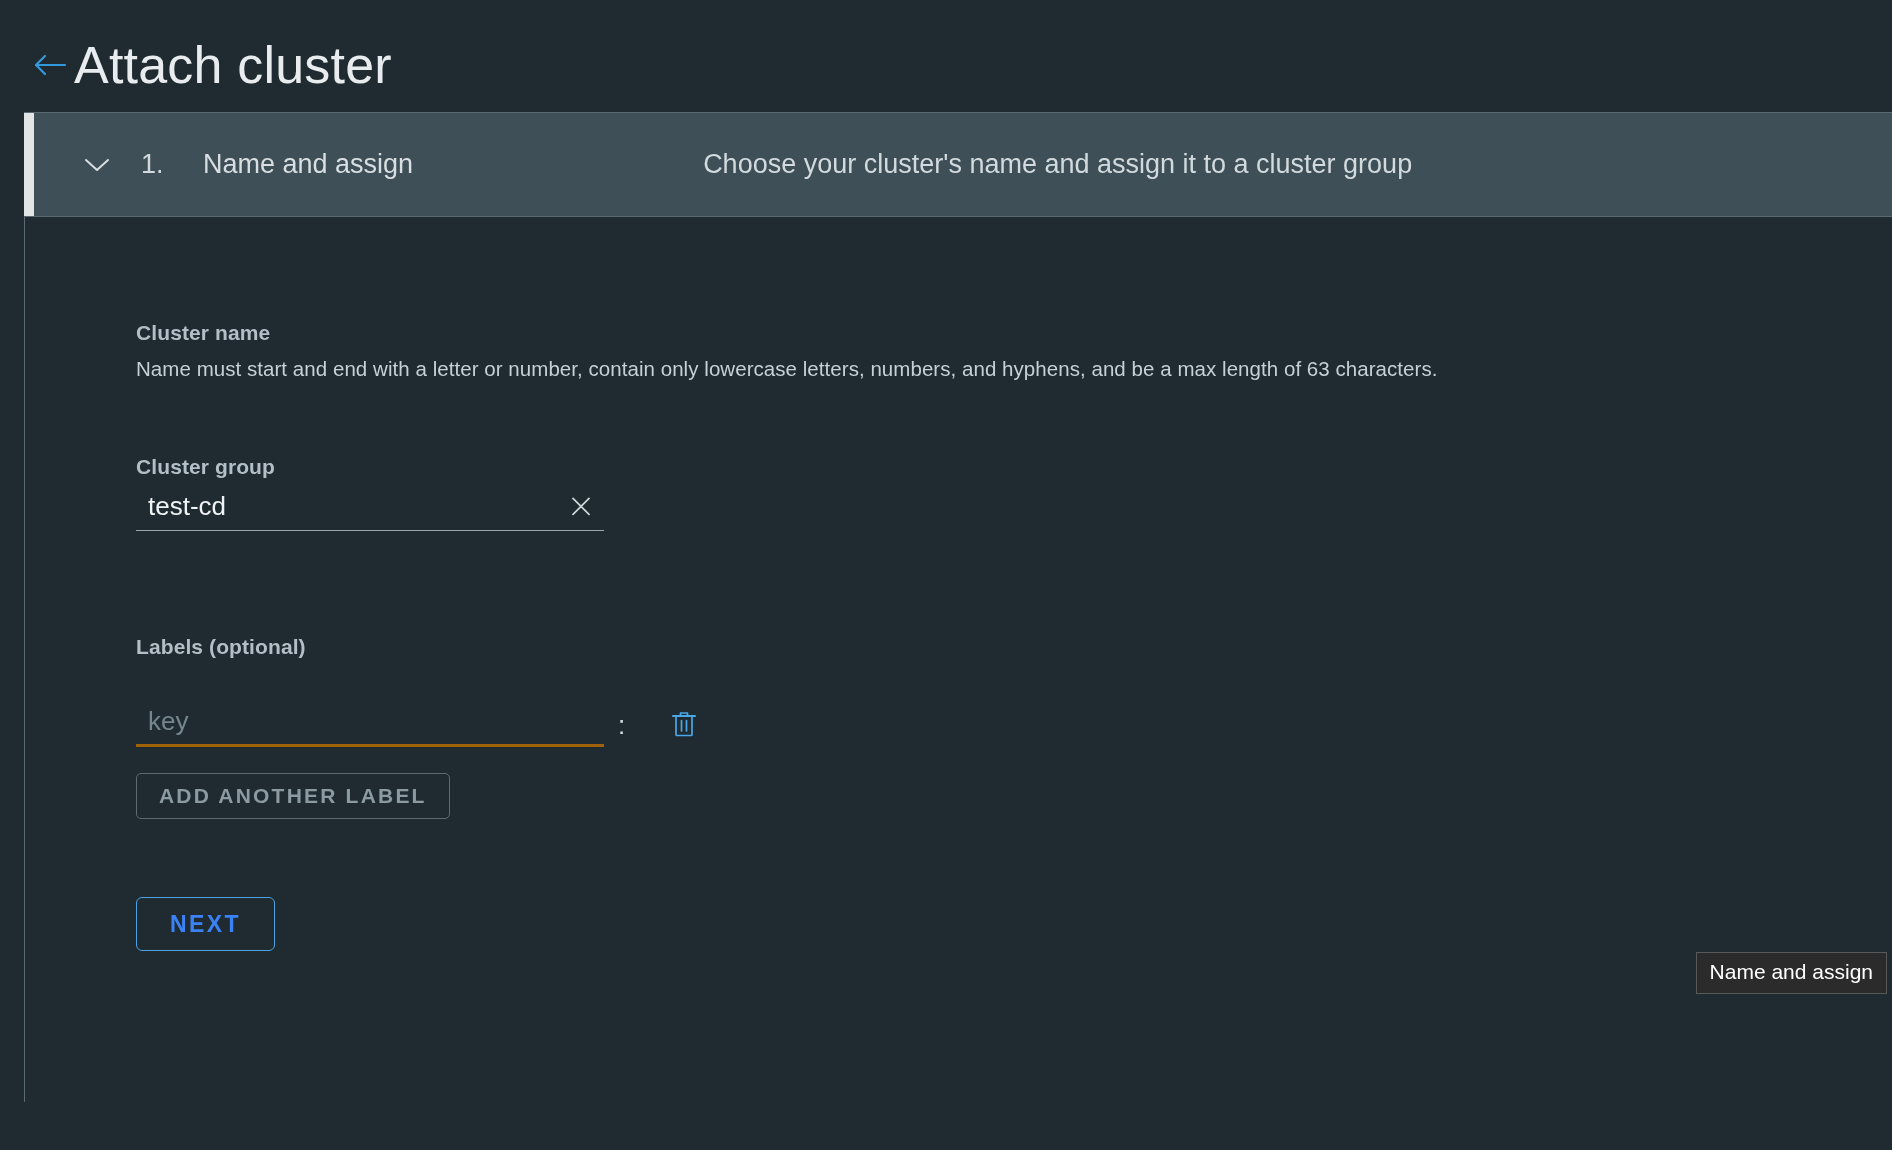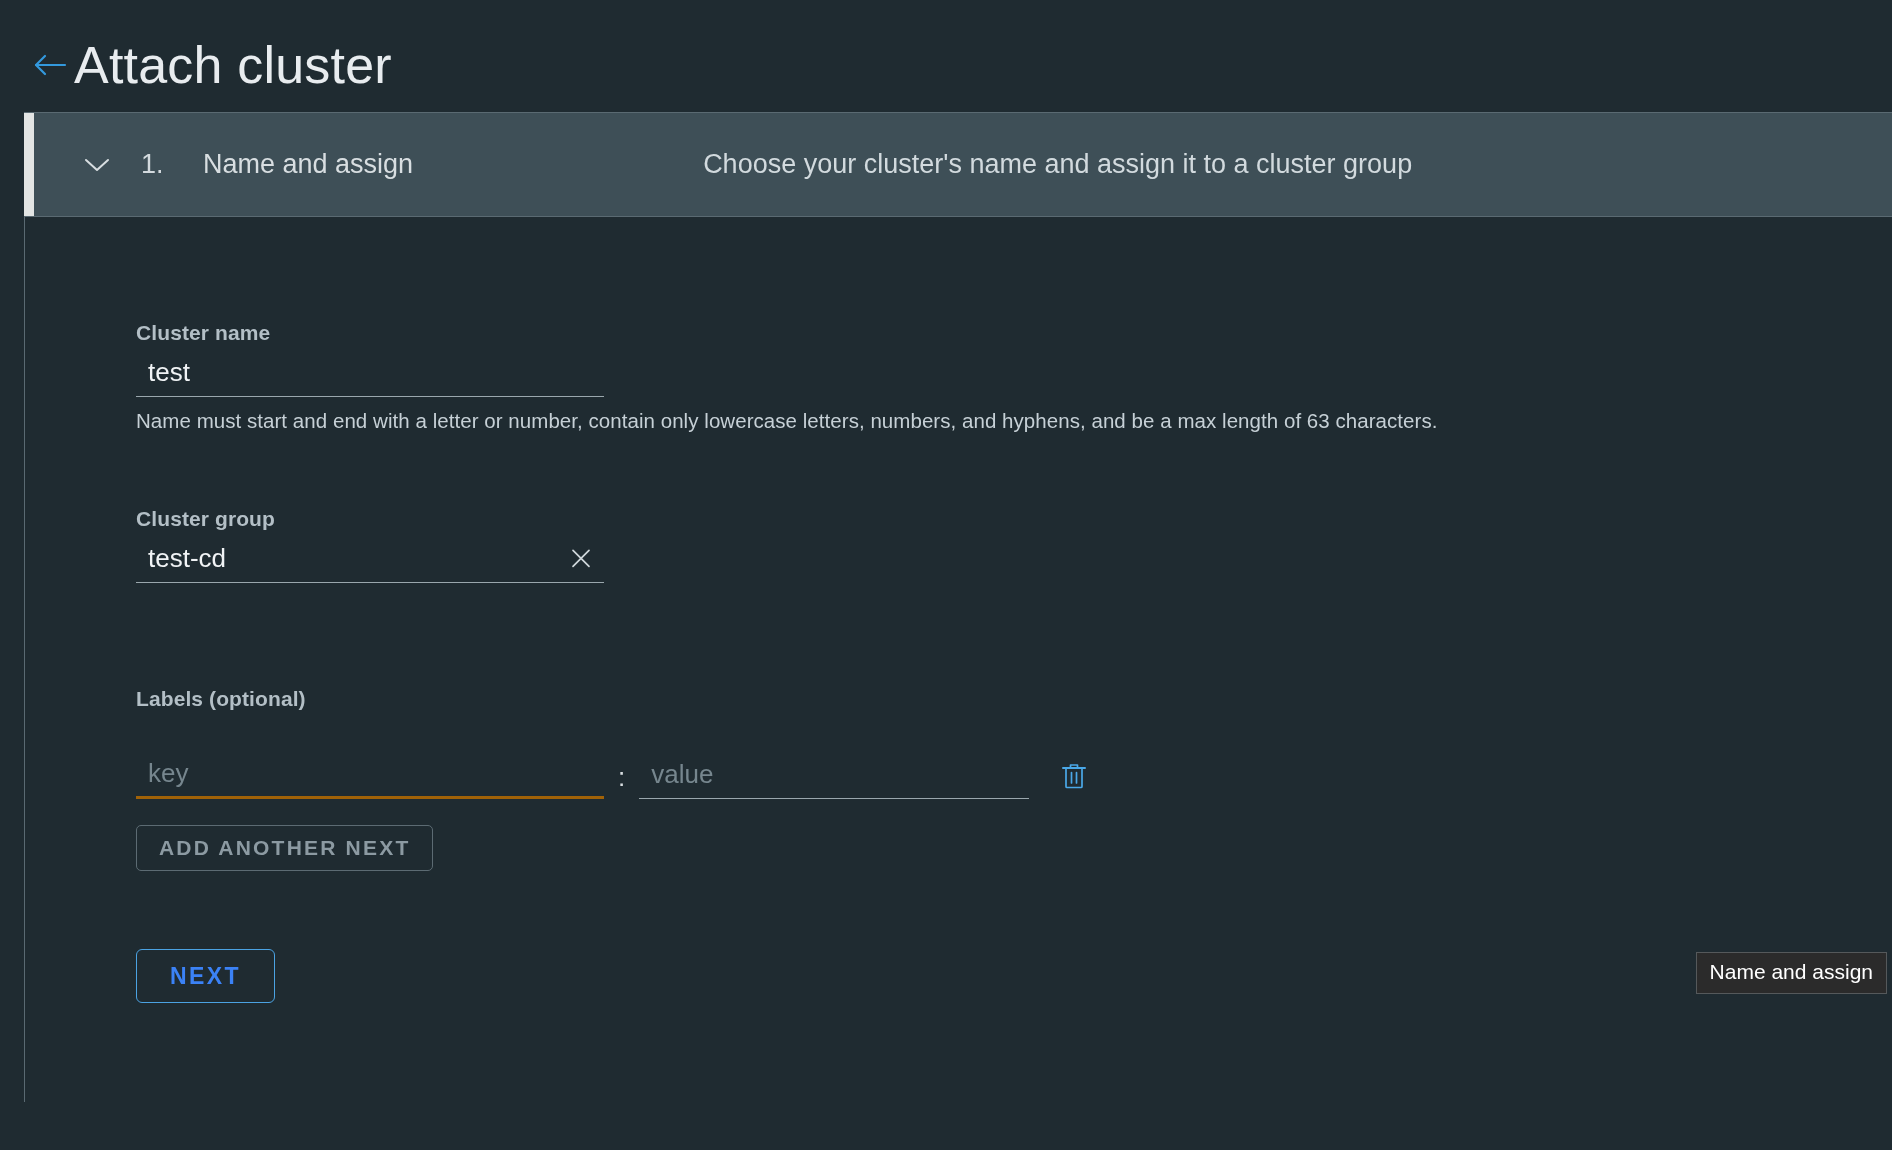--- a/index.html
+++ b/index.html
@@ -281,23 +281,20 @@
     <div class="step-label">Name and assign</div>
     <div class="step-desc">Choose your cluster's name and assign it to a cluster group</div>
   </div>
 
   <div class="step-body">
 
     <div class="form">
 
       <div class="field">
         <label class="field-label">Cluster name</label>
-        <div class="input-wrap">
-          <input type="text" value="test" style="">
-        </div>
         <div class="helper-text">Name must start and end with a letter or number, contain only lowercase letters, numbers, and hyphens, and be a max length of 63 characters.</div>
       </div>
 
       <div class="gap-lg"></div>
 
       <div class="field">
         <label class="field-label">Cluster group</label>
         <div class="input-wrap">
           <input type="text" value="test-cd" style="">
           <span class="clear-icon">
@@ -314,34 +311,31 @@
       <div class="gap-md"></div>
 
       <div class="field">
         <label class="field-label">Labels (optional)</label>
 
         <div class="label-row">
           <div class="label-key">
             <input type="text" placeholder="key" style="">
           </div>
           <span class="colon">:</span>
-          <div class="label-value">
-            <input type="text" placeholder="value" style="">
-          </div>
           <span class="trash-btn">
             <svg width="28" height="30" viewBox="0 0 28 30" fill="none" aria-hidden="true">
               <path d="M3 7H25" stroke="#4aa8e8" stroke-width="2" stroke-linecap="round"></path>
               <path d="M10.5 4H17.5V7H10.5V4Z" stroke="#4aa8e8" stroke-width="1.7" stroke-linejoin="round"></path>
               <path d="M6 7.5V25.5C6 26.05 6.45 26.5 7 26.5H21C21.55 26.5 22 26.05 22 25.5V7.5" stroke="#4aa8e8" stroke-width="1.7" stroke-linejoin="round"></path>
               <path d="M11.5 11.5V22M16.5 11.5V22" stroke="#4aa8e8" stroke-width="1.7" stroke-linecap="round"></path>
             </svg>
           </span>
         </div>
 
-        <button class="btn-outline-muted">ADD ANOTHER NEXT</button>
+        <button class="btn-outline-muted">ADD ANOTHER LABEL</button>
       </div>
 
       <div>
         <button class="btn-next">NEXT</button>
       </div>
 
     </div>
 
     <div class="tooltip">Name and assign</div>
   </div>

